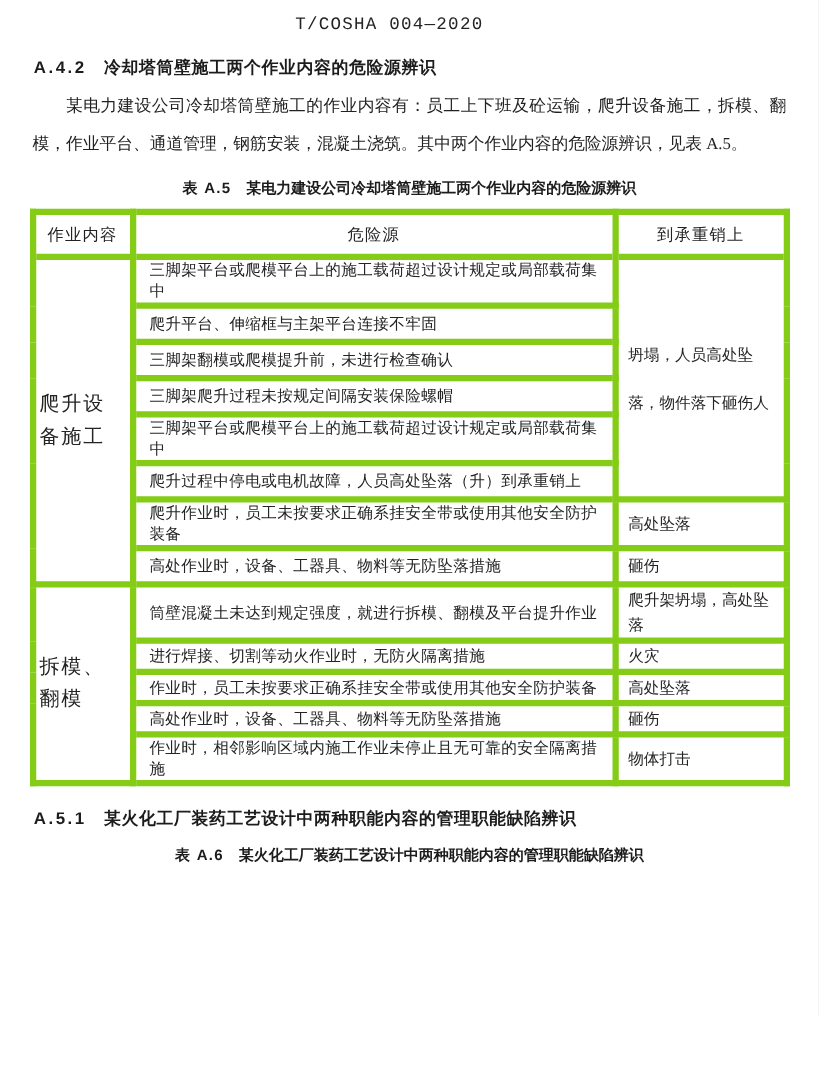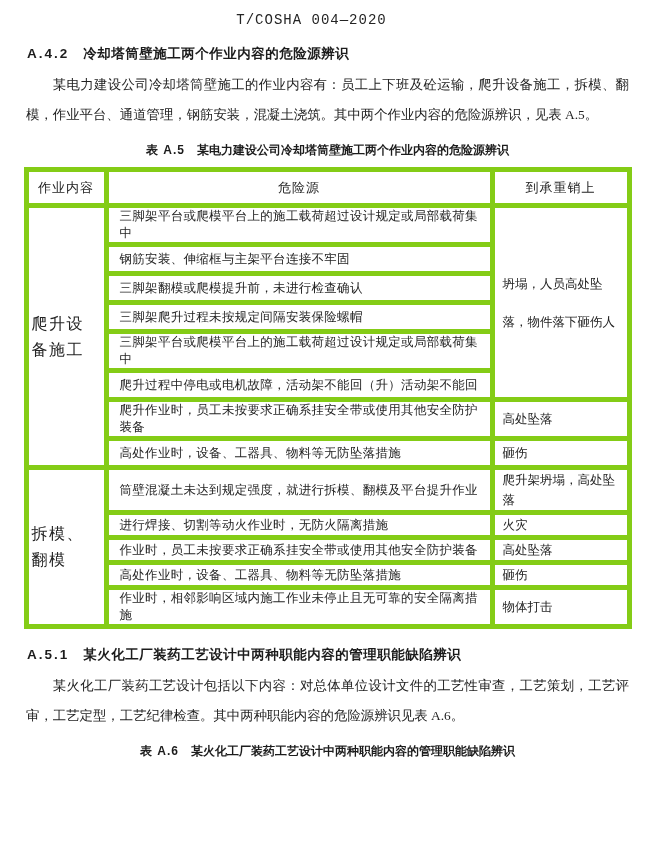--- a/index.html
+++ b/index.html
@@ -124,33 +124,33 @@
         <th>到承重销上</th>
       </tr>
     </thead>
     <tbody id="a5-body">
         <tr class="g0">
           <td class="activity" rowspan="8">爬升设备施工</td>
           <td class="hazard">三脚架平台或爬模平台上的施工载荷超过设计规定或局部载荷集中</td>
           <td class="event multi" rowspan="6">坍塌，人员高处坠落，物件落下砸伤人</td>
         </tr>
         <tr class="g0">
-          <td class="hazard">钢筋安装、伸缩框与主架平台连接不牢固</td>
+          <td class="hazard">爬升平台、伸缩框与主架平台连接不牢固</td>
         </tr>
         <tr class="g0">
           <td class="hazard">三脚架翻模或爬模提升前，未进行检查确认</td>
         </tr>
         <tr class="g0">
           <td class="hazard">三脚架爬升过程未按规定间隔安装保险螺帽</td>
         </tr>
         <tr class="g0">
           <td class="hazard">三脚架平台或爬模平台上的施工载荷超过设计规定或局部载荷集中</td>
         </tr>
         <tr class="g0">
-          <td class="hazard">爬升过程中停电或电机故障，活动架不能回（升）活动架不能回</td>
+          <td class="hazard">爬升过程中停电或电机故障，人员高处坠落（升）到承重销上</td>
         </tr>
         <tr class="g0">
           <td class="hazard">爬升作业时，员工未按要求正确系挂安全带或使用其他安全防护装备</td>
           <td class="event">高处坠落</td>
         </tr>
         <tr class="g0">
           <td class="hazard">高处作业时，设备、工器具、物料等无防坠落措施</td>
           <td class="event">砸伤</td>
         </tr>
         <tr class="g1">
@@ -174,17 +174,16 @@
           <td class="hazard">作业时，相邻影响区域内施工作业未停止且无可靠的安全隔离措施</td>
           <td class="event">物体打击</td>
         </tr>
       </tbody>
   </table>
 
 
 
   <h2 class="sec sec-a51"><span class="sec-num">A.5.1</span><span class="sec-title">某火化工厂装药工艺设计中两种职能内容的管理职能缺陷辨识</span></h2>
 
-  <p class="body">某火化工厂装药工艺设计包括以下内容：对总体单位设计文件的工艺性审查，工艺策划，工艺评审，工艺定型，工艺纪律检查。其中两种职能内容的危险源辨识见表 A.6。</p>
 
   <div class="caption"><span class="cap-label">表 A.6</span><span class="cap-title">某火化工厂装药工艺设计中两种职能内容的管理职能缺陷辨识</span></div>
 
 </div>
 
 </body></html>

